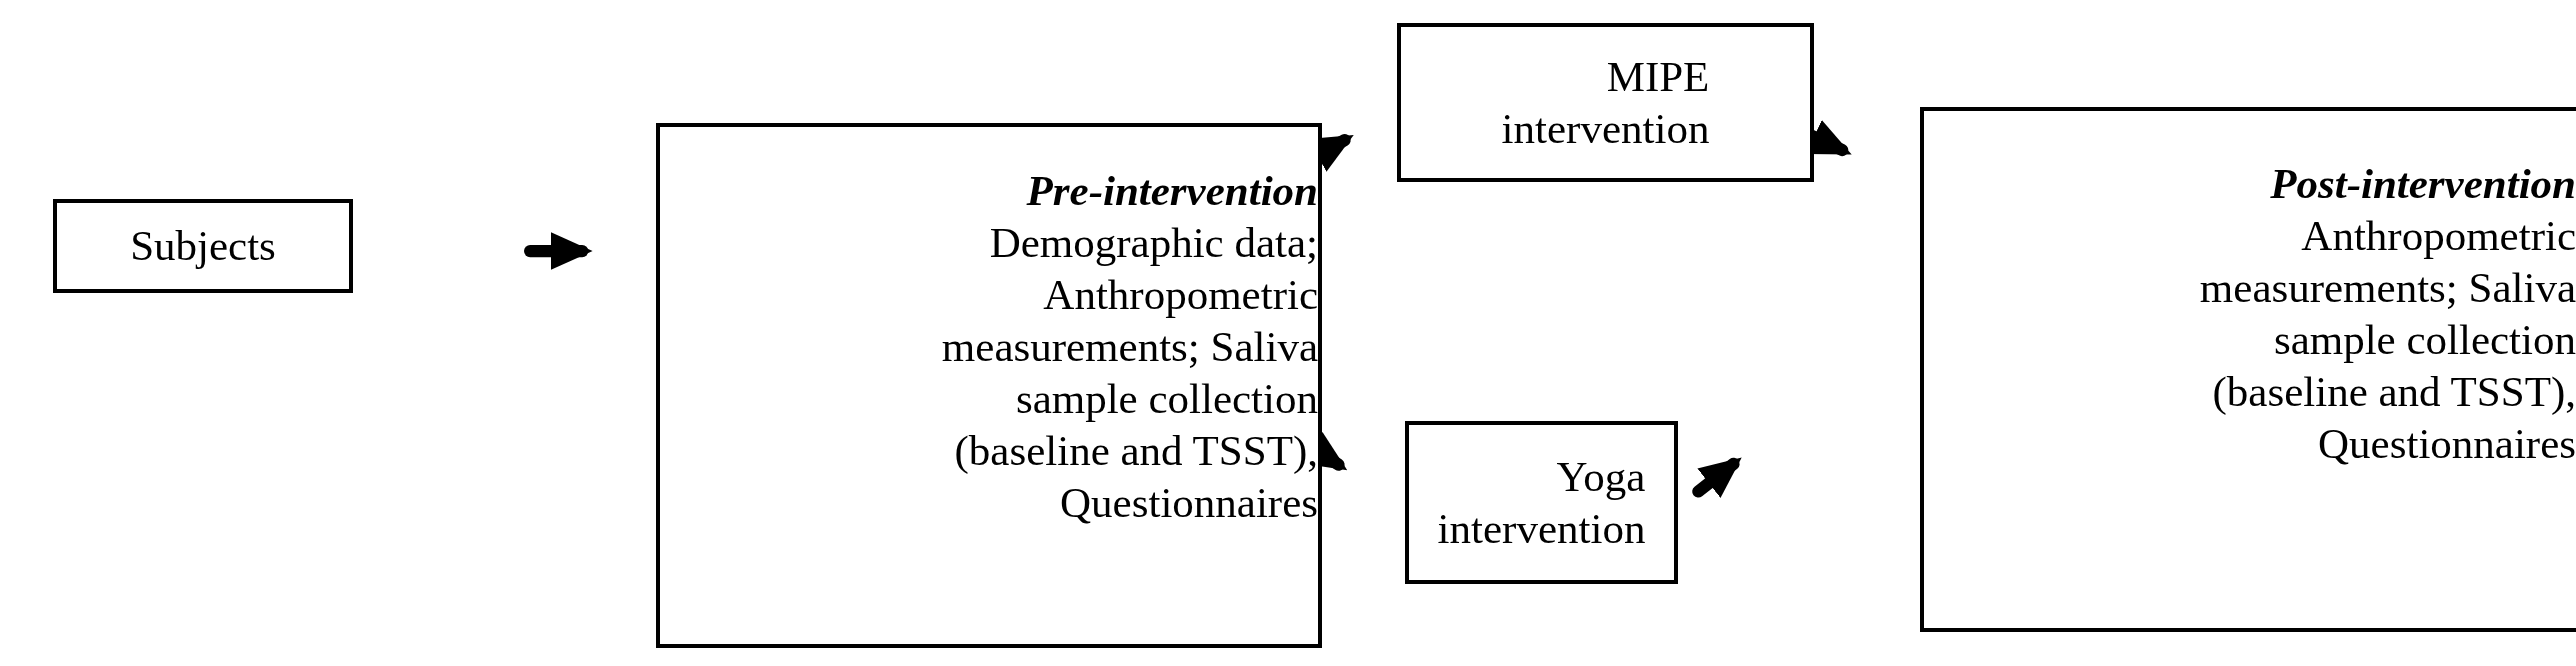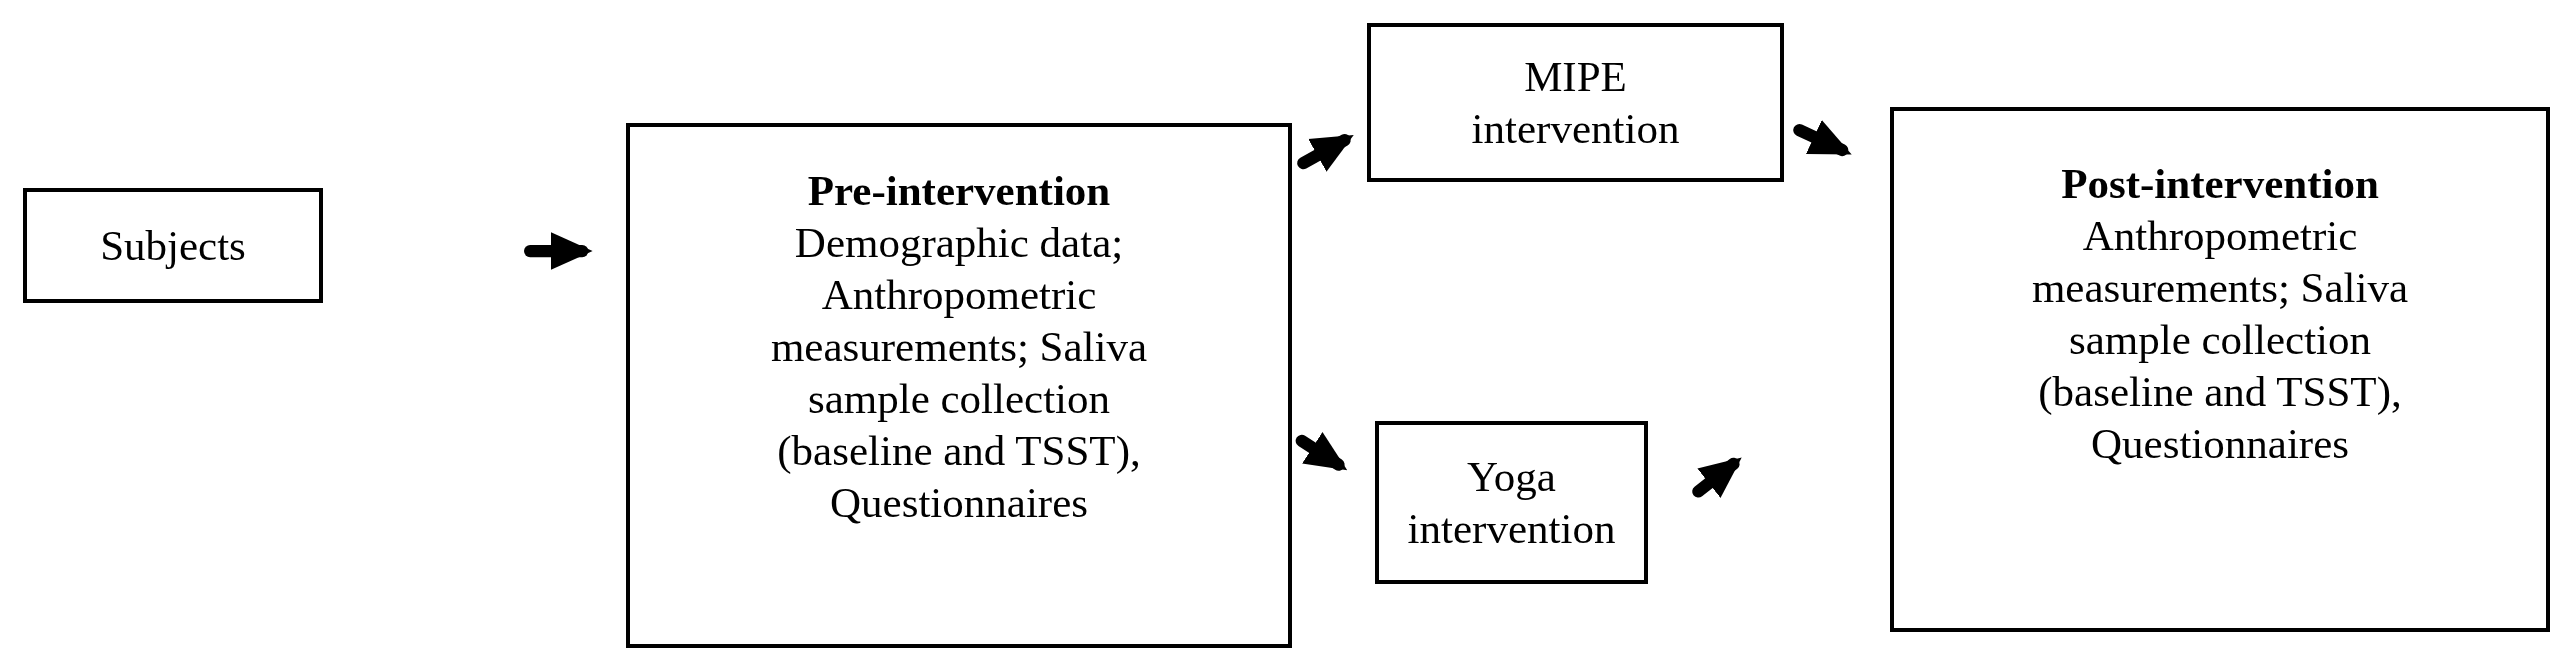--- a/index.html
+++ b/index.html
@@ -17,30 +17,31 @@
   }
   .arrows{
     position:absolute;left:0;top:0;width:2576px;height:666px;
     pointer-events:none;
   }
   .box{
     position:absolute;
     border:4.6px solid var(--line);
     background:var(--bg);
     box-sizing:border-box;
-    text-align:center;
+    text-align:right;
     font-size:43px;
     line-height:52px;
+    margin-left:30px;
   }
   .center-flex{
     display:flex;align-items:center;justify-content:center;
   }
   .prewrap{white-space:pre-line;}
-  .box .title{font-weight:bold;}
-  #node-subjects{left:23px;top:188px;width:300px;height:115px;}
+  .box .title{font-weight:bold;font-style:italic;}
+  #node-subjects{left:23px;top:199px;width:300px;height:94px;}
   #node-pre{left:626px;top:123px;width:666px;height:525px;padding-top:38px;}
   #node-mipe{left:1367px;top:23px;width:417px;height:159px;}
   #node-yoga{left:1375px;top:421px;width:273px;height:163px;}
   #node-post{left:1890px;top:107px;width:660px;height:525px;padding-top:47px;}
   .edge{stroke:var(--line);stroke-width:16;stroke-linecap:round;}
 </style>
 </head>
 <body>
 
 <div class="canvas">

